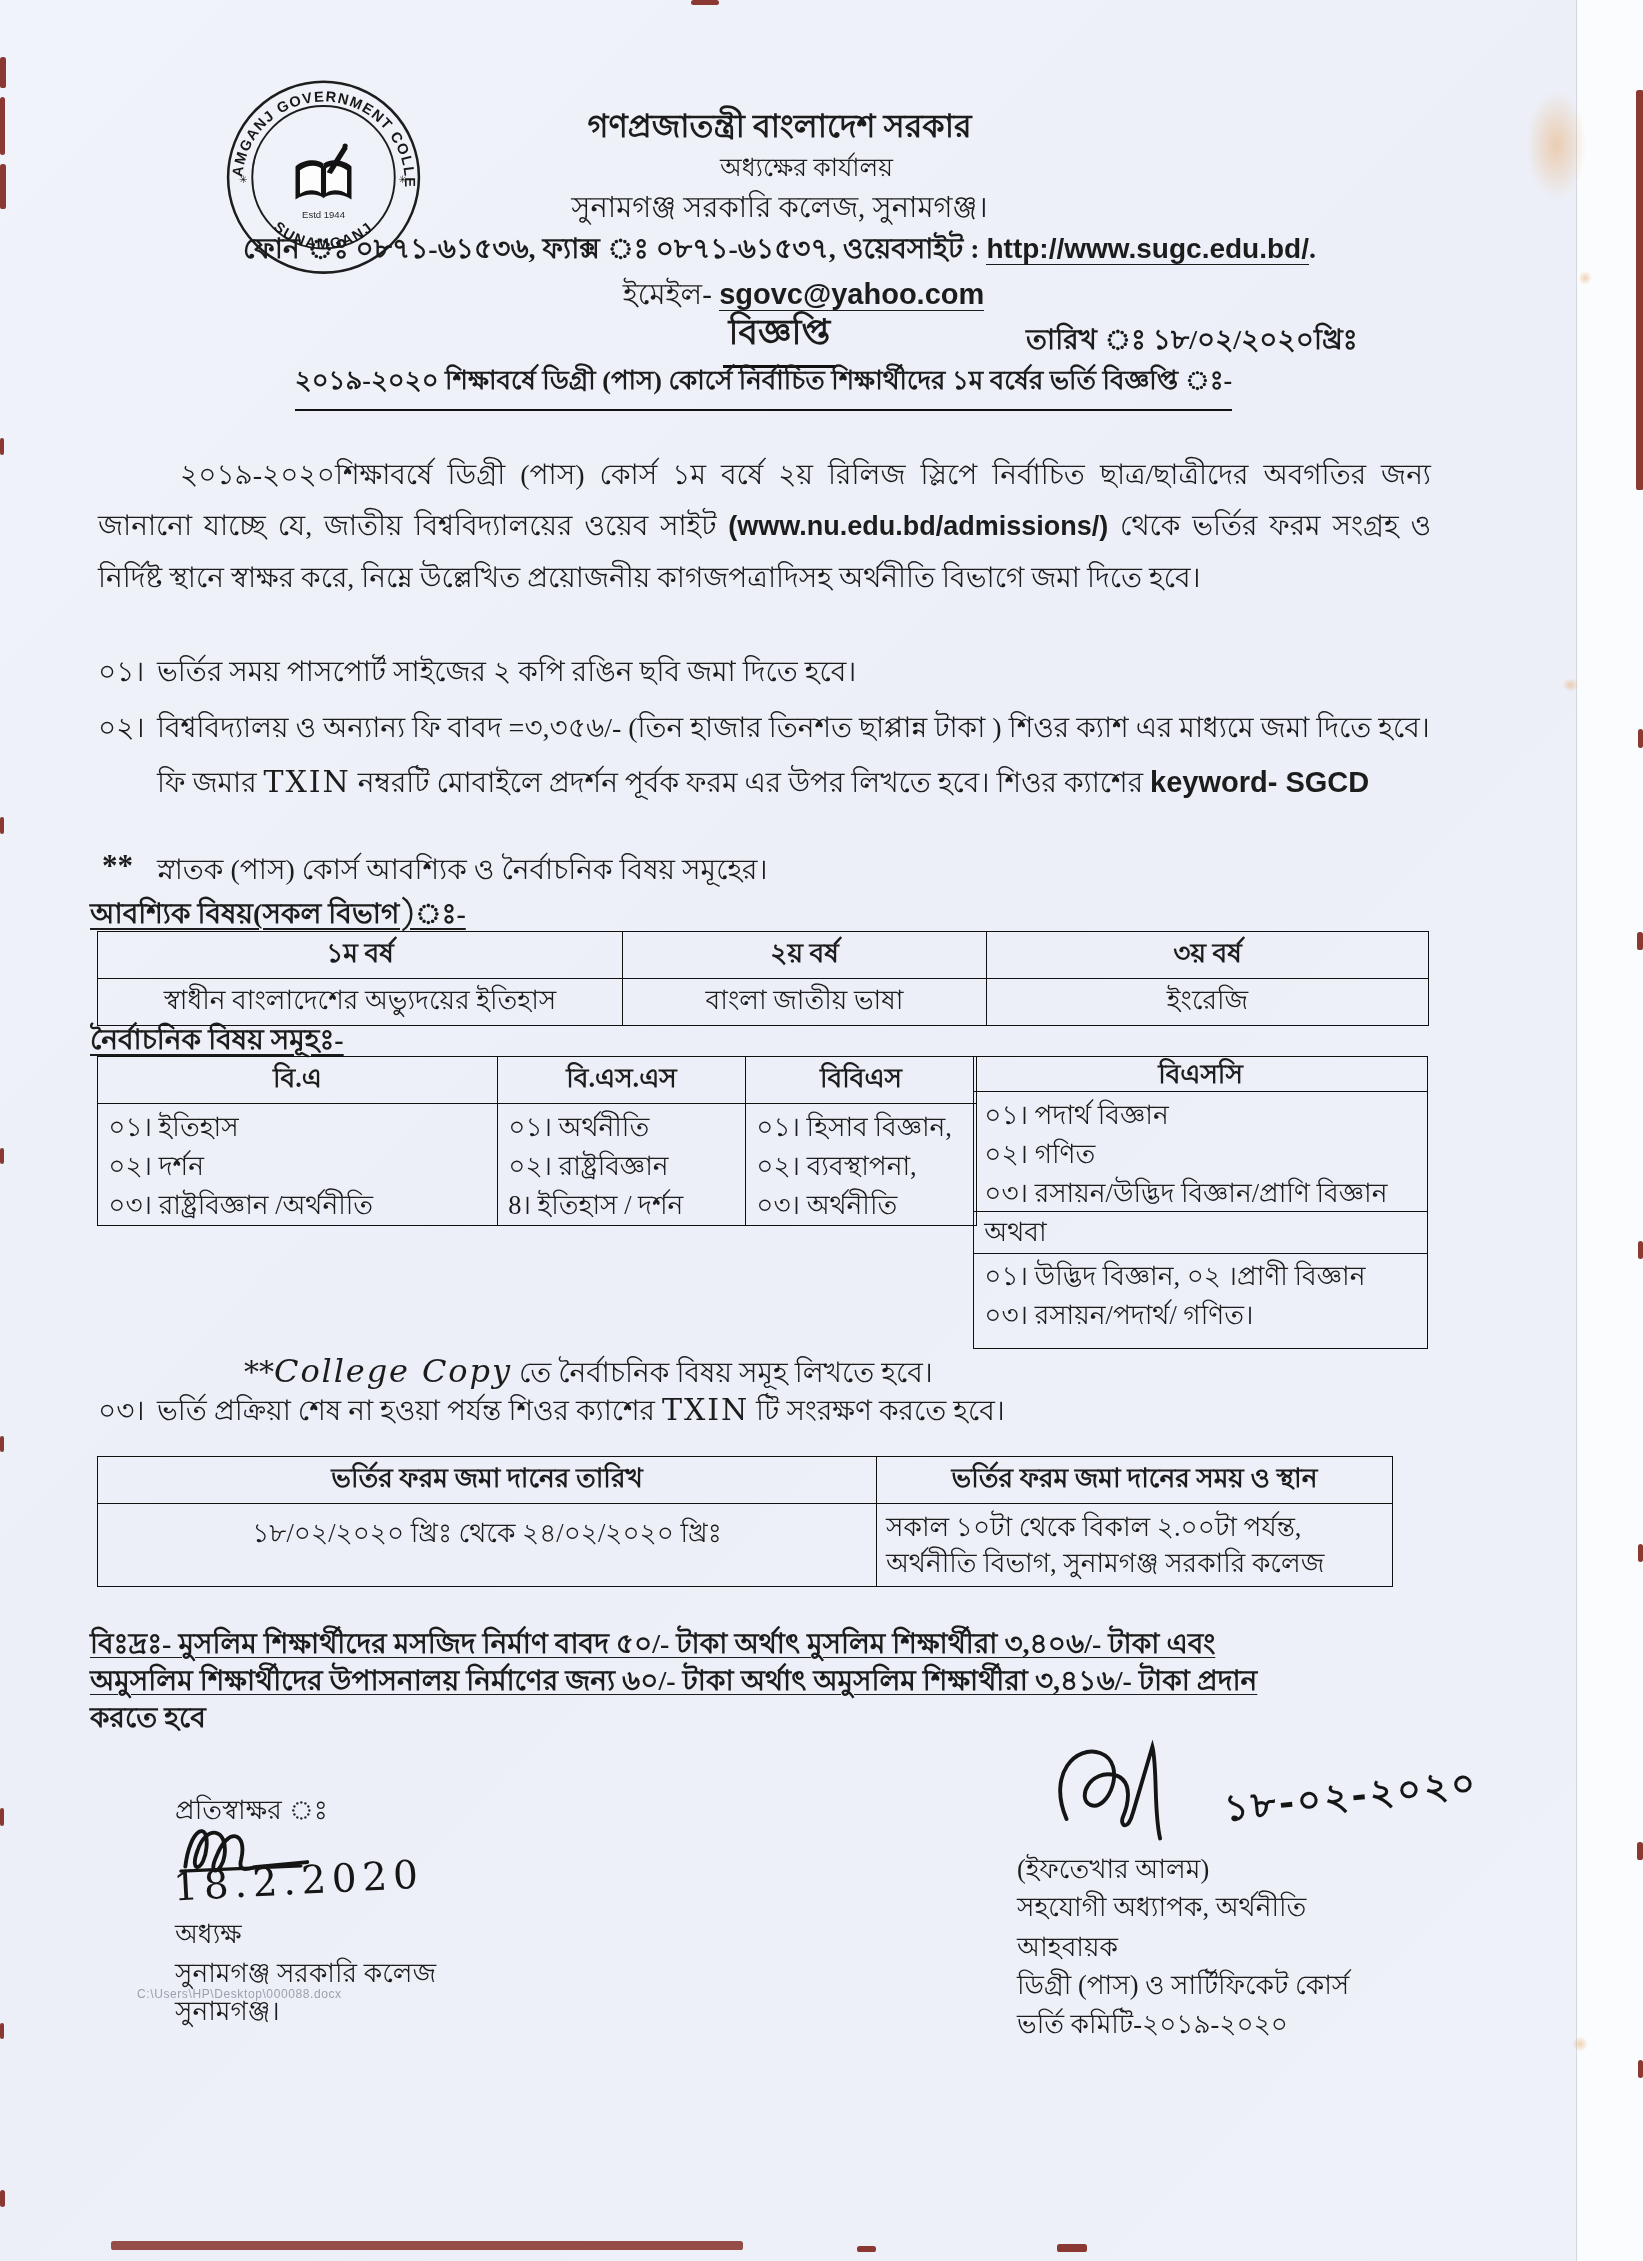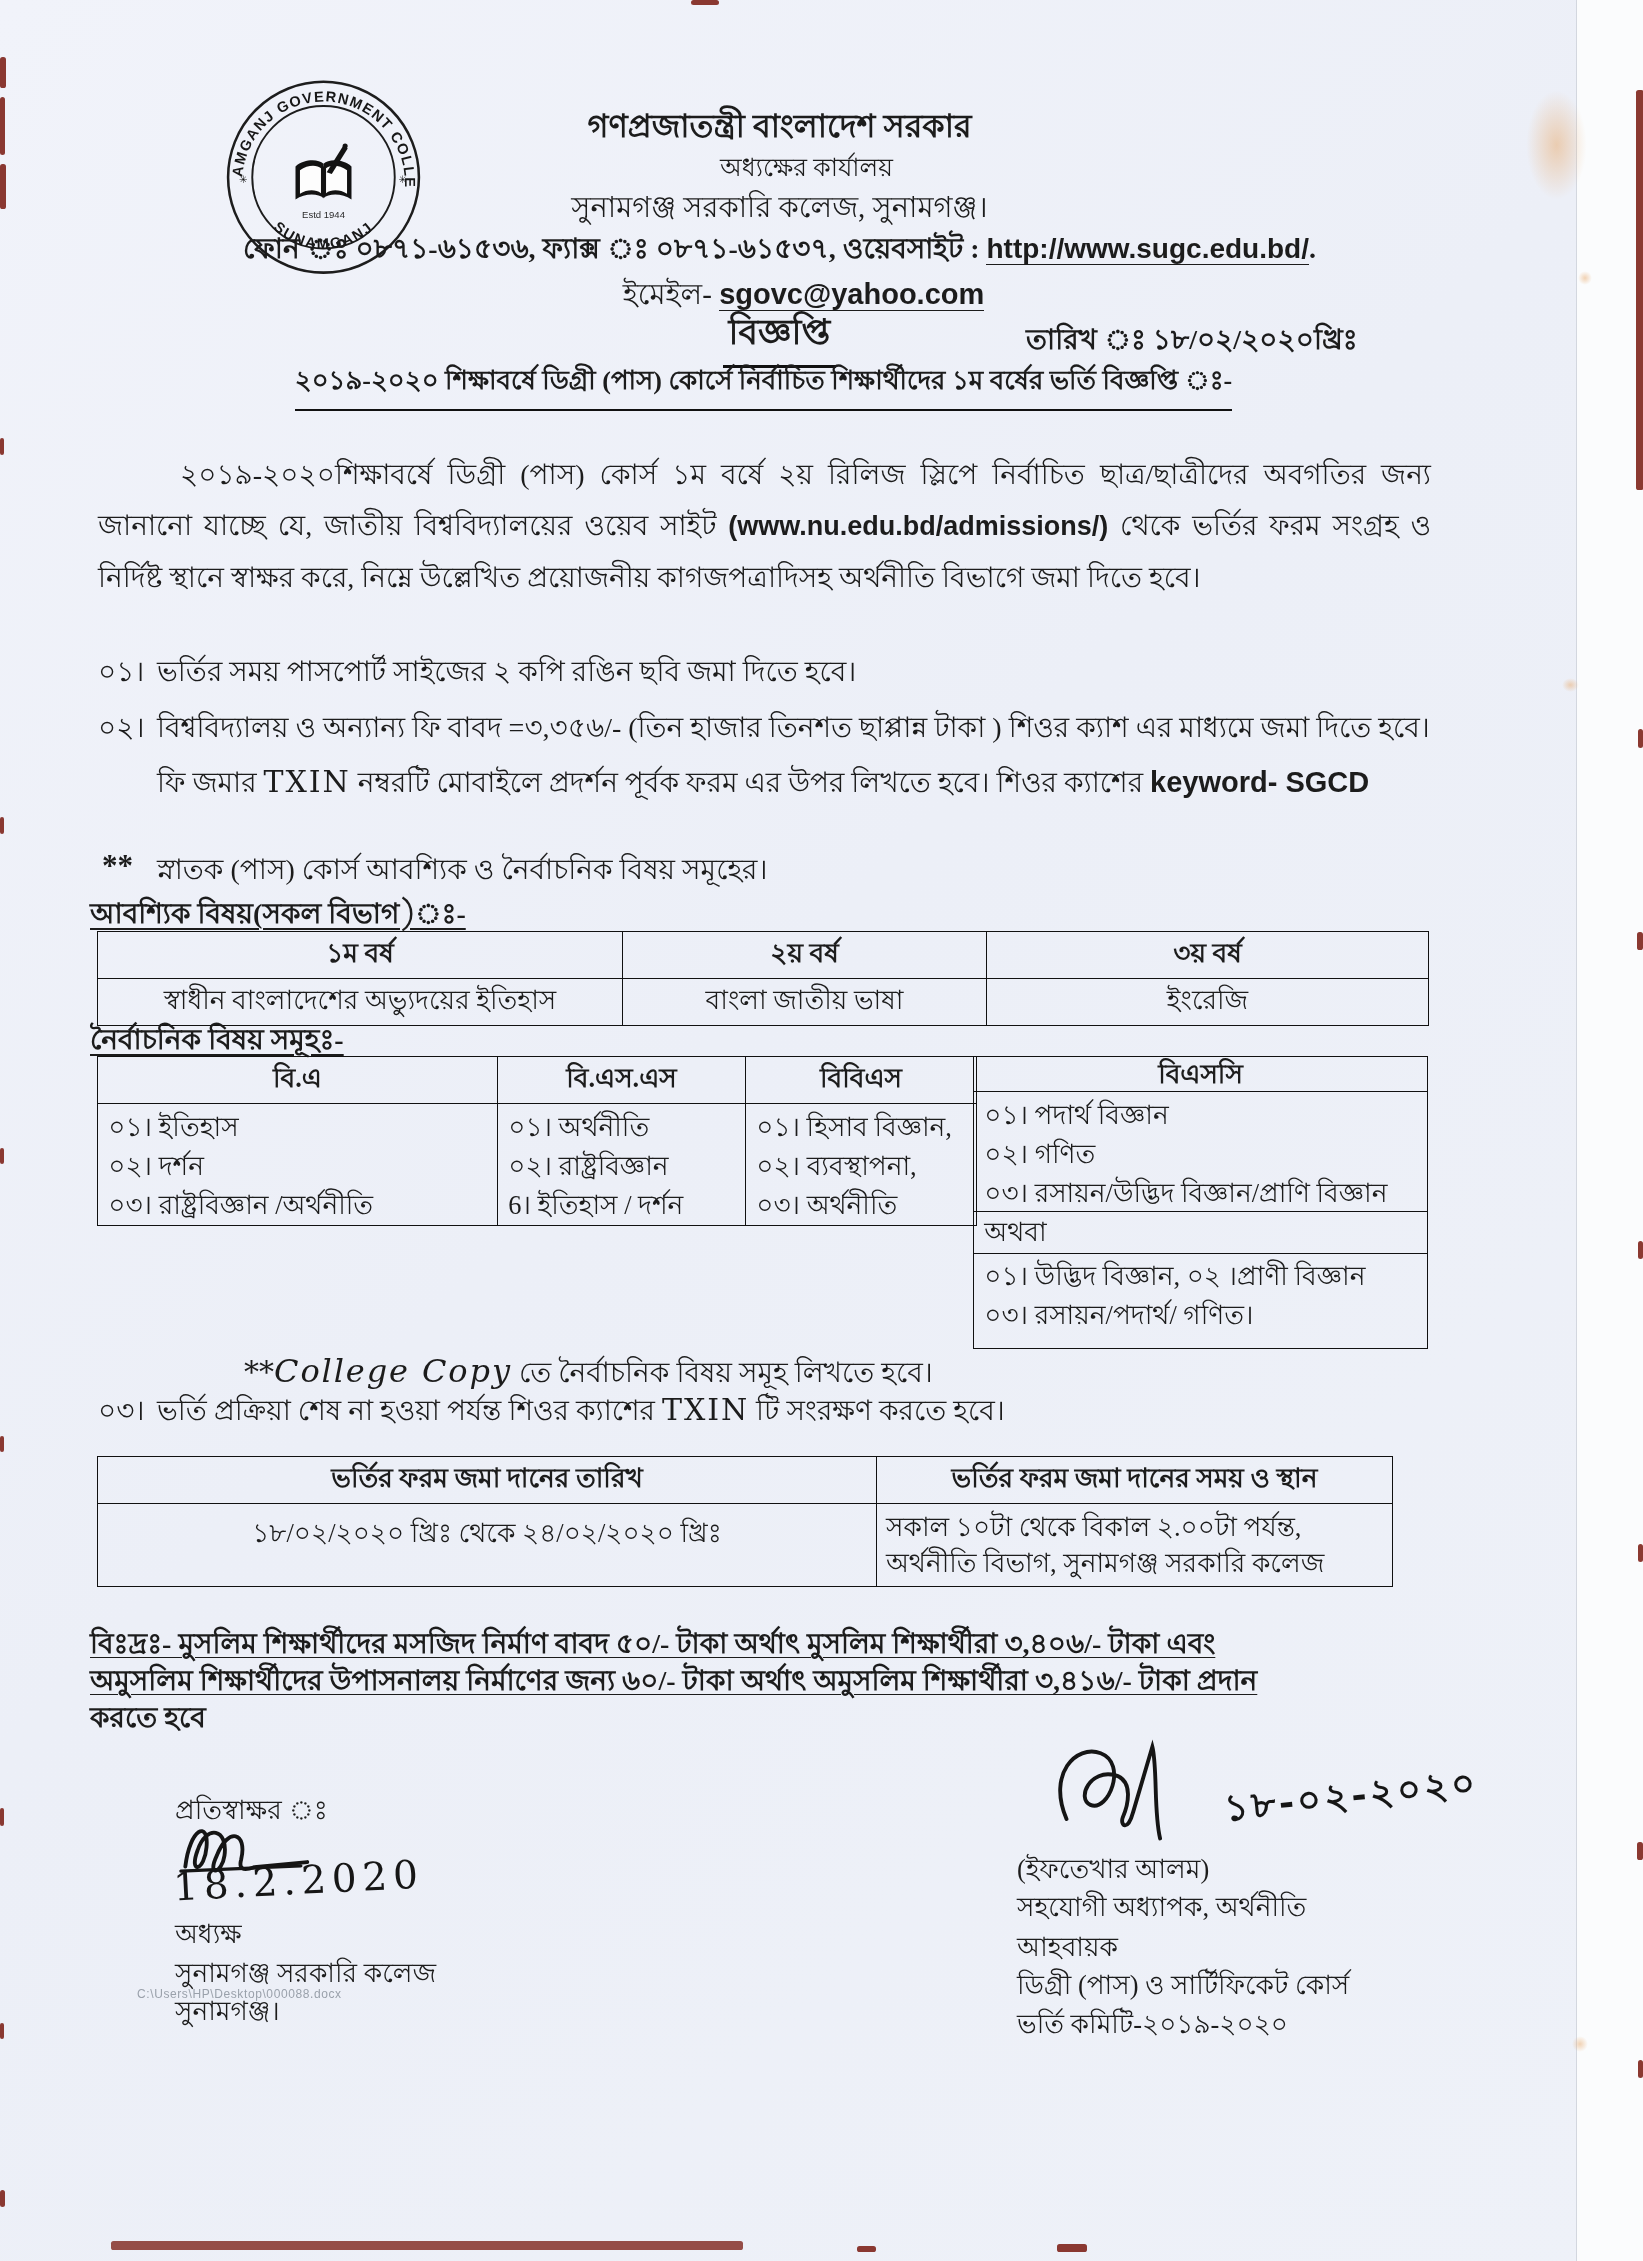--- a/index.html
+++ b/index.html
@@ -192,21 +192,21 @@
       </tr>
       <tr>
         <td>
           <div class="cellline">০১। ইতিহাস</div>
           <div class="cellline">০২। দর্শন</div>
           <div class="cellline">০৩। রাষ্ট্রবিজ্ঞান /অর্থনীতি</div>
         </td>
         <td>
           <div class="cellline">০১। অর্থনীতি</div>
           <div class="cellline">০২। রাষ্ট্রবিজ্ঞান</div>
-          <div class="cellline">6। ইতিহাস / দর্শন</div>
+          <div class="cellline">8। ইতিহাস / দর্শন</div>
         </td>
         <td>
           <div class="cellline">০১। হিসাব বিজ্ঞান,</div>
           <div class="cellline">০২। ব্যবস্থাপনা,</div>
           <div class="cellline">০৩। অর্থনীতি</div>
         </td>
       </tr>
     </tbody>
       </table>
     <div class="colbox col4">

